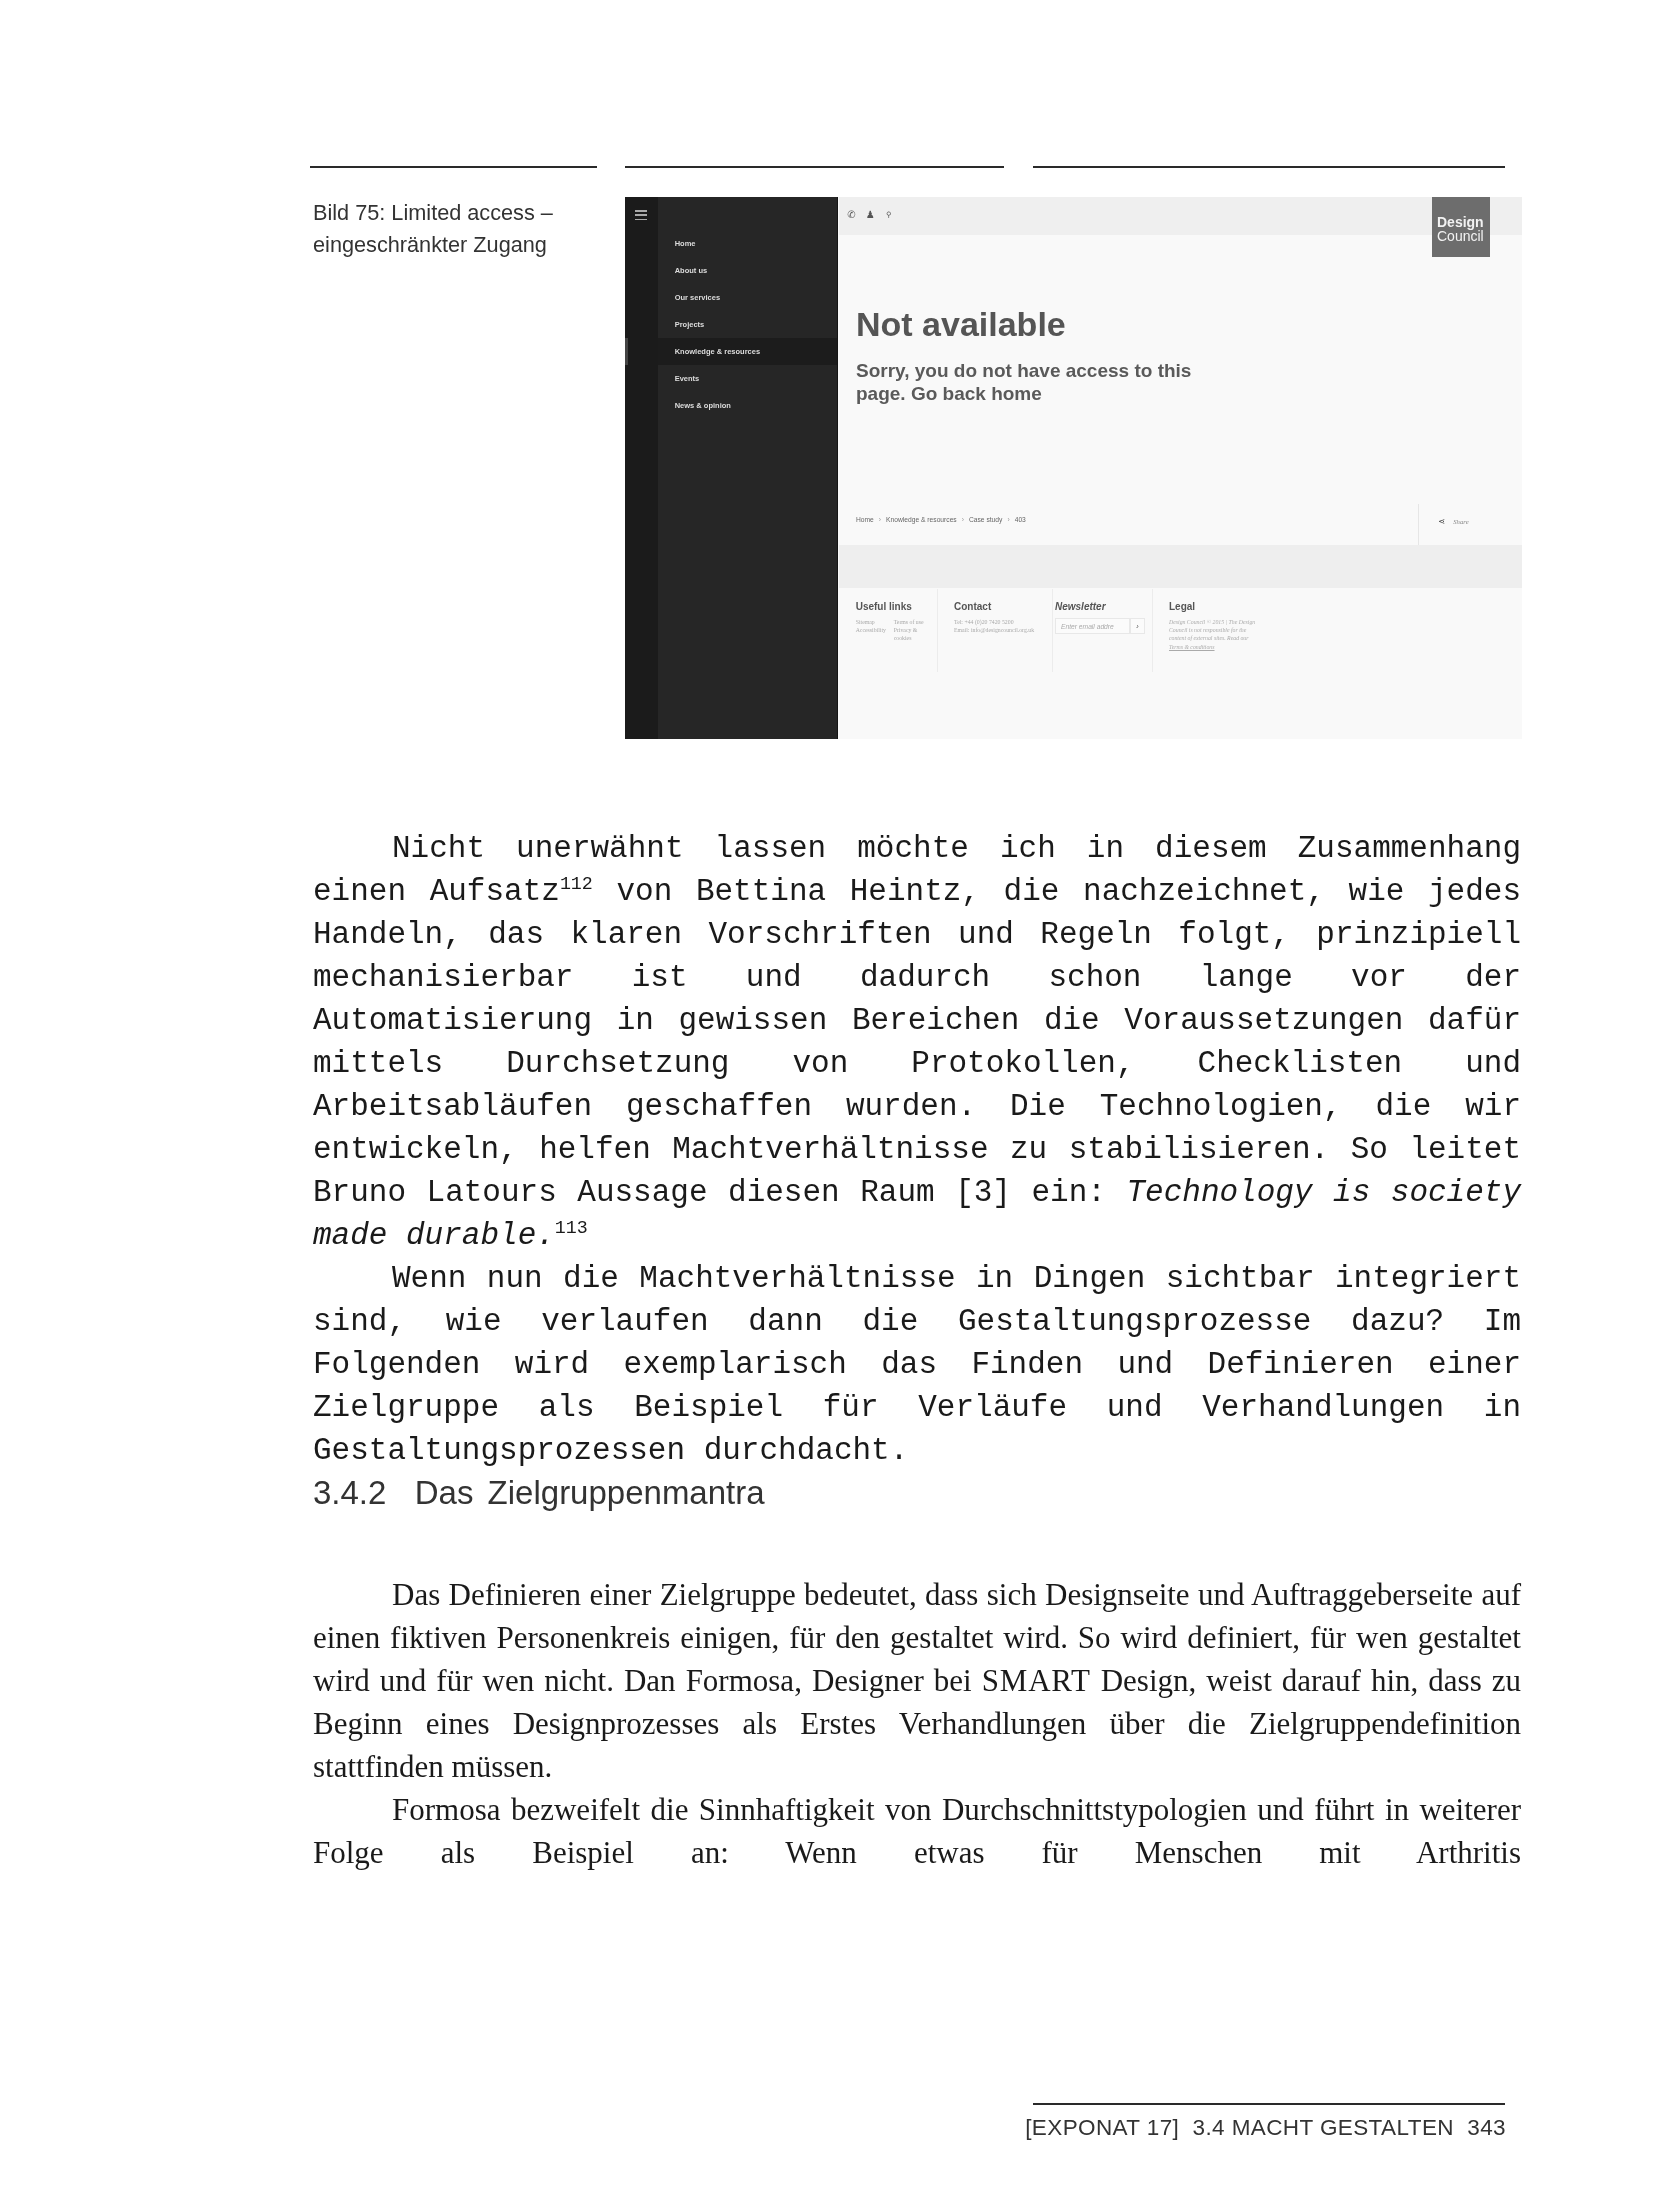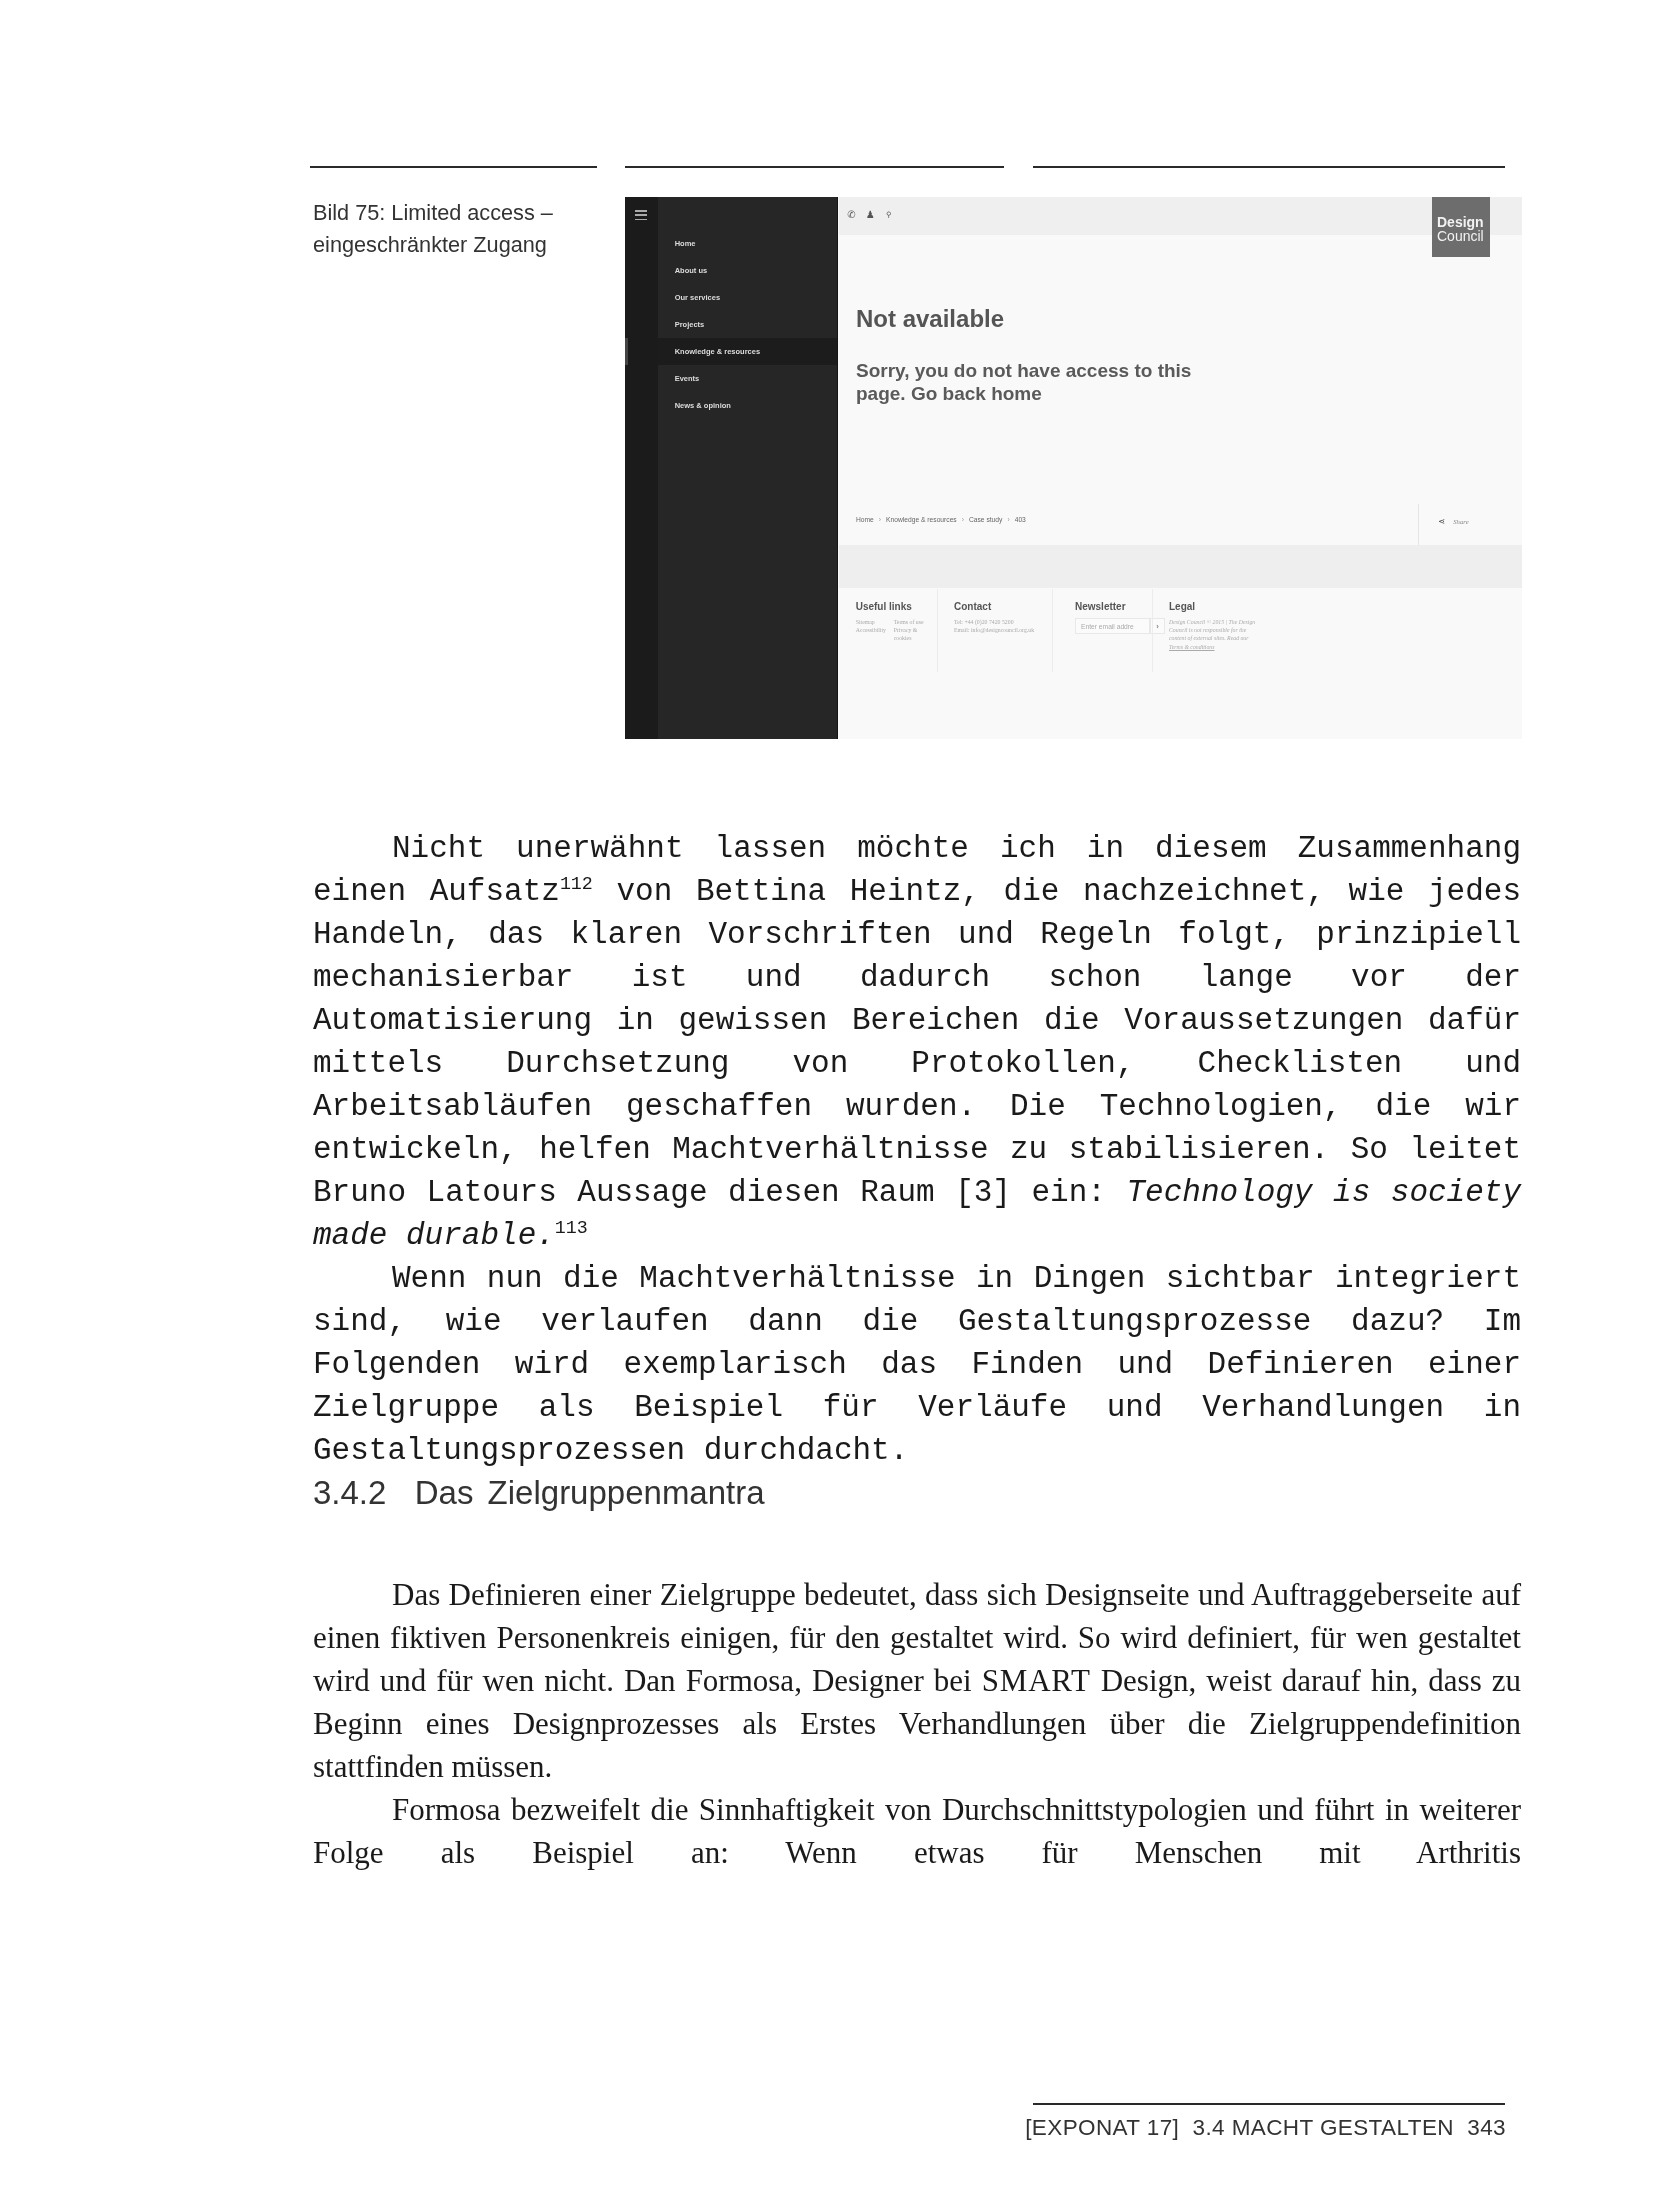--- a/index.html
+++ b/index.html
@@ -26,21 +26,21 @@
     .shot .topbar { position: absolute; left: 214px; top: 0; width: 683px; height: 38px; background: #efefef; }
     .shot .topbar .ico { position: absolute; top: 11.7px; font-size: 10px; color: #555; font-family: "DejaVu Sans", sans-serif; }
     .shot .logo {
       position: absolute; left: 807px; top: 0; width: 58px; height: 60px; background: #6d6d6d;
       color: #f2f2f2; font-family: "Liberation Sans", sans-serif; font-weight: bold; font-size: 14px; line-height: 14px;
       padding: 18.3px 0 0 5px; box-sizing: border-box;
     }
     .shot .logo span { display: block; }
     .shot .logo .l2 { font-weight: normal; }
     .shot .h1 {
-      position: absolute; left: 231px; top: 108px; font-family: "Liberation Sans", sans-serif; font-size: 24px; color: #555; font-weight: bold;
+      position: absolute; left: 231px; top: 108px; font-family: "Liberation Sans", sans-serif; font-size: 34px; color: #555; font-weight: bold;
     }
     .shot .msg {
       position: absolute; left: 231px; top: 162px; width: 383px; font-family: "Liberation Sans", sans-serif; font-size: 19px; line-height: 23px; color: #5a5a5a; font-weight: bold;
     }
     .shot .crumbs {
       position: absolute; left: 231px; top: 319px; font-family: "Liberation Sans", sans-serif; font-size: 6.7px; color: #666;
     }
     .shot .crumbs .sep { margin: 0 5px; color: #999; }
     .shot .share-div { position: absolute; left: 793px; top: 307px; width: 0.8px; height: 42px; background: #e6e6e6; }
     .shot .share { position: absolute; left: 813px; top: 319px; font-family: "Liberation Serif", serif; font-size: 6.7px; color: #888; font-style: italic; }
@@ -152,21 +152,21 @@
     </div>
     <div class="col-div" style="left:98px;"></div>
     <div class="col" style="left:115px; width:92px;">
       <h4>Contact</h4>
       <div class="sm">
         <div>Tel: +44 (0)20 7420 5200</div>
         <div>Email: info@designcouncil.org.uk</div>
       </div>
     </div>
     <div class="col-div" style="left:213px;"></div>
-    <div class="col" style="left:236px; width:100px;">
+    <div class="col" style="left:216px; width:100px;font-style:italic;">
       <h4>Newsletter</h4>
       <div style="position:relative;">
         <div class="email" style="top:0;">Enter email addre</div>
         <div class="email-go" style="top:0;">
           <span>›</span>
         </div>
       </div>
     </div>
     <div class="col-div" style="left:313px;"></div>
     <div class="col" style="left:330px; width:92px;">

